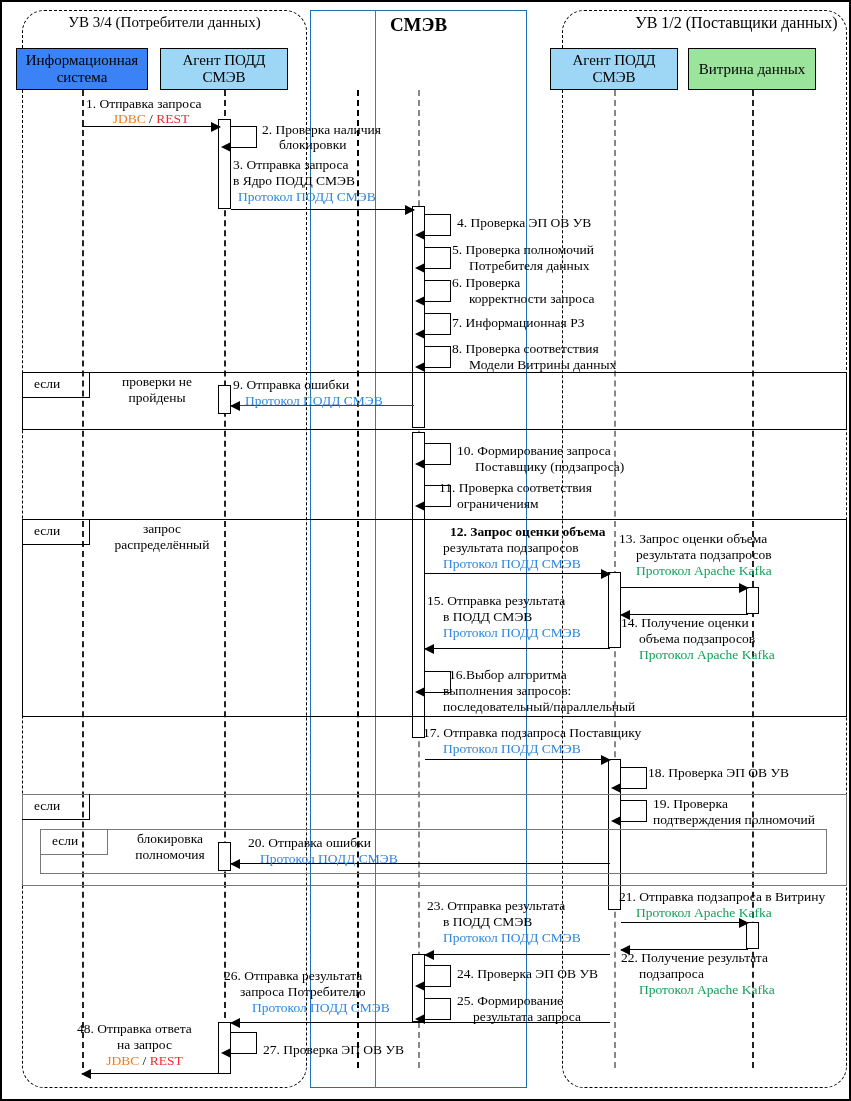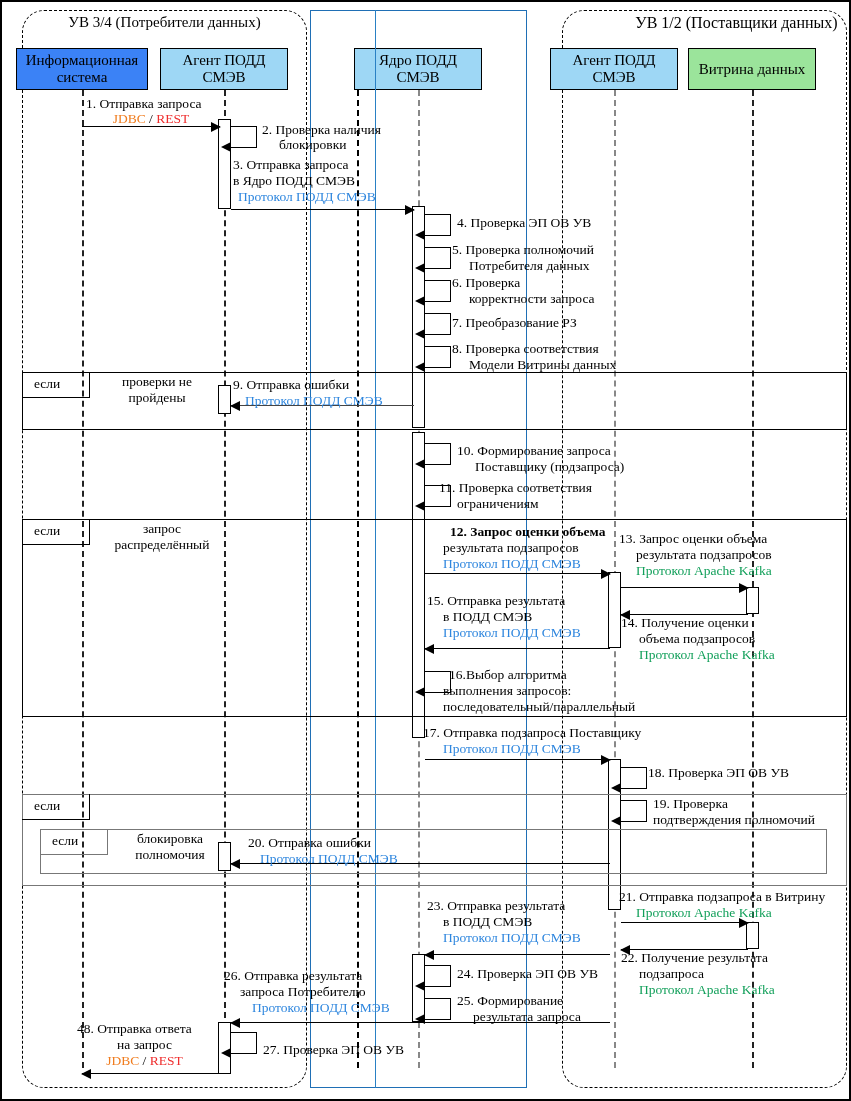--- a/index.html
+++ b/index.html
@@ -52,29 +52,29 @@
 </style>
 </head>
 <body>
 
 <div id="root">
 
   <div class="abs group" style="left:20px;top:8px;width:285px;height:1078px;"></div>
   <div class="abs" style="left:20px;top:12px;width:285px;text-align:center;font-size:15px;">УВ 3/4 (Потребители данных)</div>
 
   <div class="abs group group-smev" style="left:308px;top:8px;width:217px;height:1078px;"></div>
+  <div class="abs" style="left:308px;top:12px;width:217px;text-align:center;font-size:19px;font-weight:bold;">СМЭВ</div>
 
   <div class="abs group" style="left:560px;top:8px;width:285px;height:1078px;"></div>
   <div class="abs" style="left:592px;top:12px;width:285px;text-align:center;font-size:16px;">УВ 1/2 (Поставщики данных)</div>
 
   <div class="abs part" style="left:14px;top:46px;width:132px;height:42px;background:#3b82f6;">Информационная система</div>
 
   <div class="abs part" style="left:158px;top:46px;width:128px;height:42px;background:#9ed7f5;">Агент ПОДД СМЭВ</div>
 
-  <div class="abs part" style="left:352px;top:46px;width:128px;height:42px;background:#9ed7f5;">Ядро ПОДД СМЭВ</div>
 
   <div class="abs part" style="left:548px;top:46px;width:128px;height:42px;background:#9ed7f5;">Агент ПОДД СМЭВ</div>
 
   <div class="abs part" style="left:686px;top:46px;width:128px;height:42px;background:#9be49b;">Витрина данных</div>
 
   <div class="abs lifeline dark" style="left:80px;top:88px;height:978px;"></div>
   <div class="abs lifeline dark" style="left:222px;top:88px;height:978px;"></div>
   <div class="abs lifeline smev" style="left:355px;top:88px;height:978px;"></div>
   <div class="abs vline-blue" style="left:373px;top:8px;height:1078px;"></div>
   <div class="abs lifeline" style="left:416px;top:88px;height:978px;border-left-color:#888;"></div>
@@ -145,21 +145,21 @@
     </div>
   <div class="abs lbl" style="left:450px;top:273px;">
     <span>6.</span> <span>Проверка</span></div>
   <div class="abs lbl" style="left:467px;top:289px;">
     <span>корректности запроса</span></div>
 
   <div class="abs self" style="left:423px;top:311px;width:26px;height:22px;">
     <span class="arrowL"></span>
     </div>
   <div class="abs lbl" style="left:450px;top:313px;">
-    <span>7.</span> <span>Преобразование РЗ</span></div>
+    <span>7.</span> <span>Информационная РЗ</span></div>
 
   <div class="abs self" style="left:423px;top:344px;width:26px;height:22px;">
     <span class="arrowL"></span>
     </div>
   <div class="abs lbl" style="left:450px;top:339px;">
     <span>8.</span> <span>Проверка соответствия</span></div>
   <div class="abs lbl" style="left:467px;top:355px;">
     <span>Модели Витрины данных</span></div>
 
   <div class="abs frag" style="left:20px;top:370px;width:825px;height:58px;"></div>

